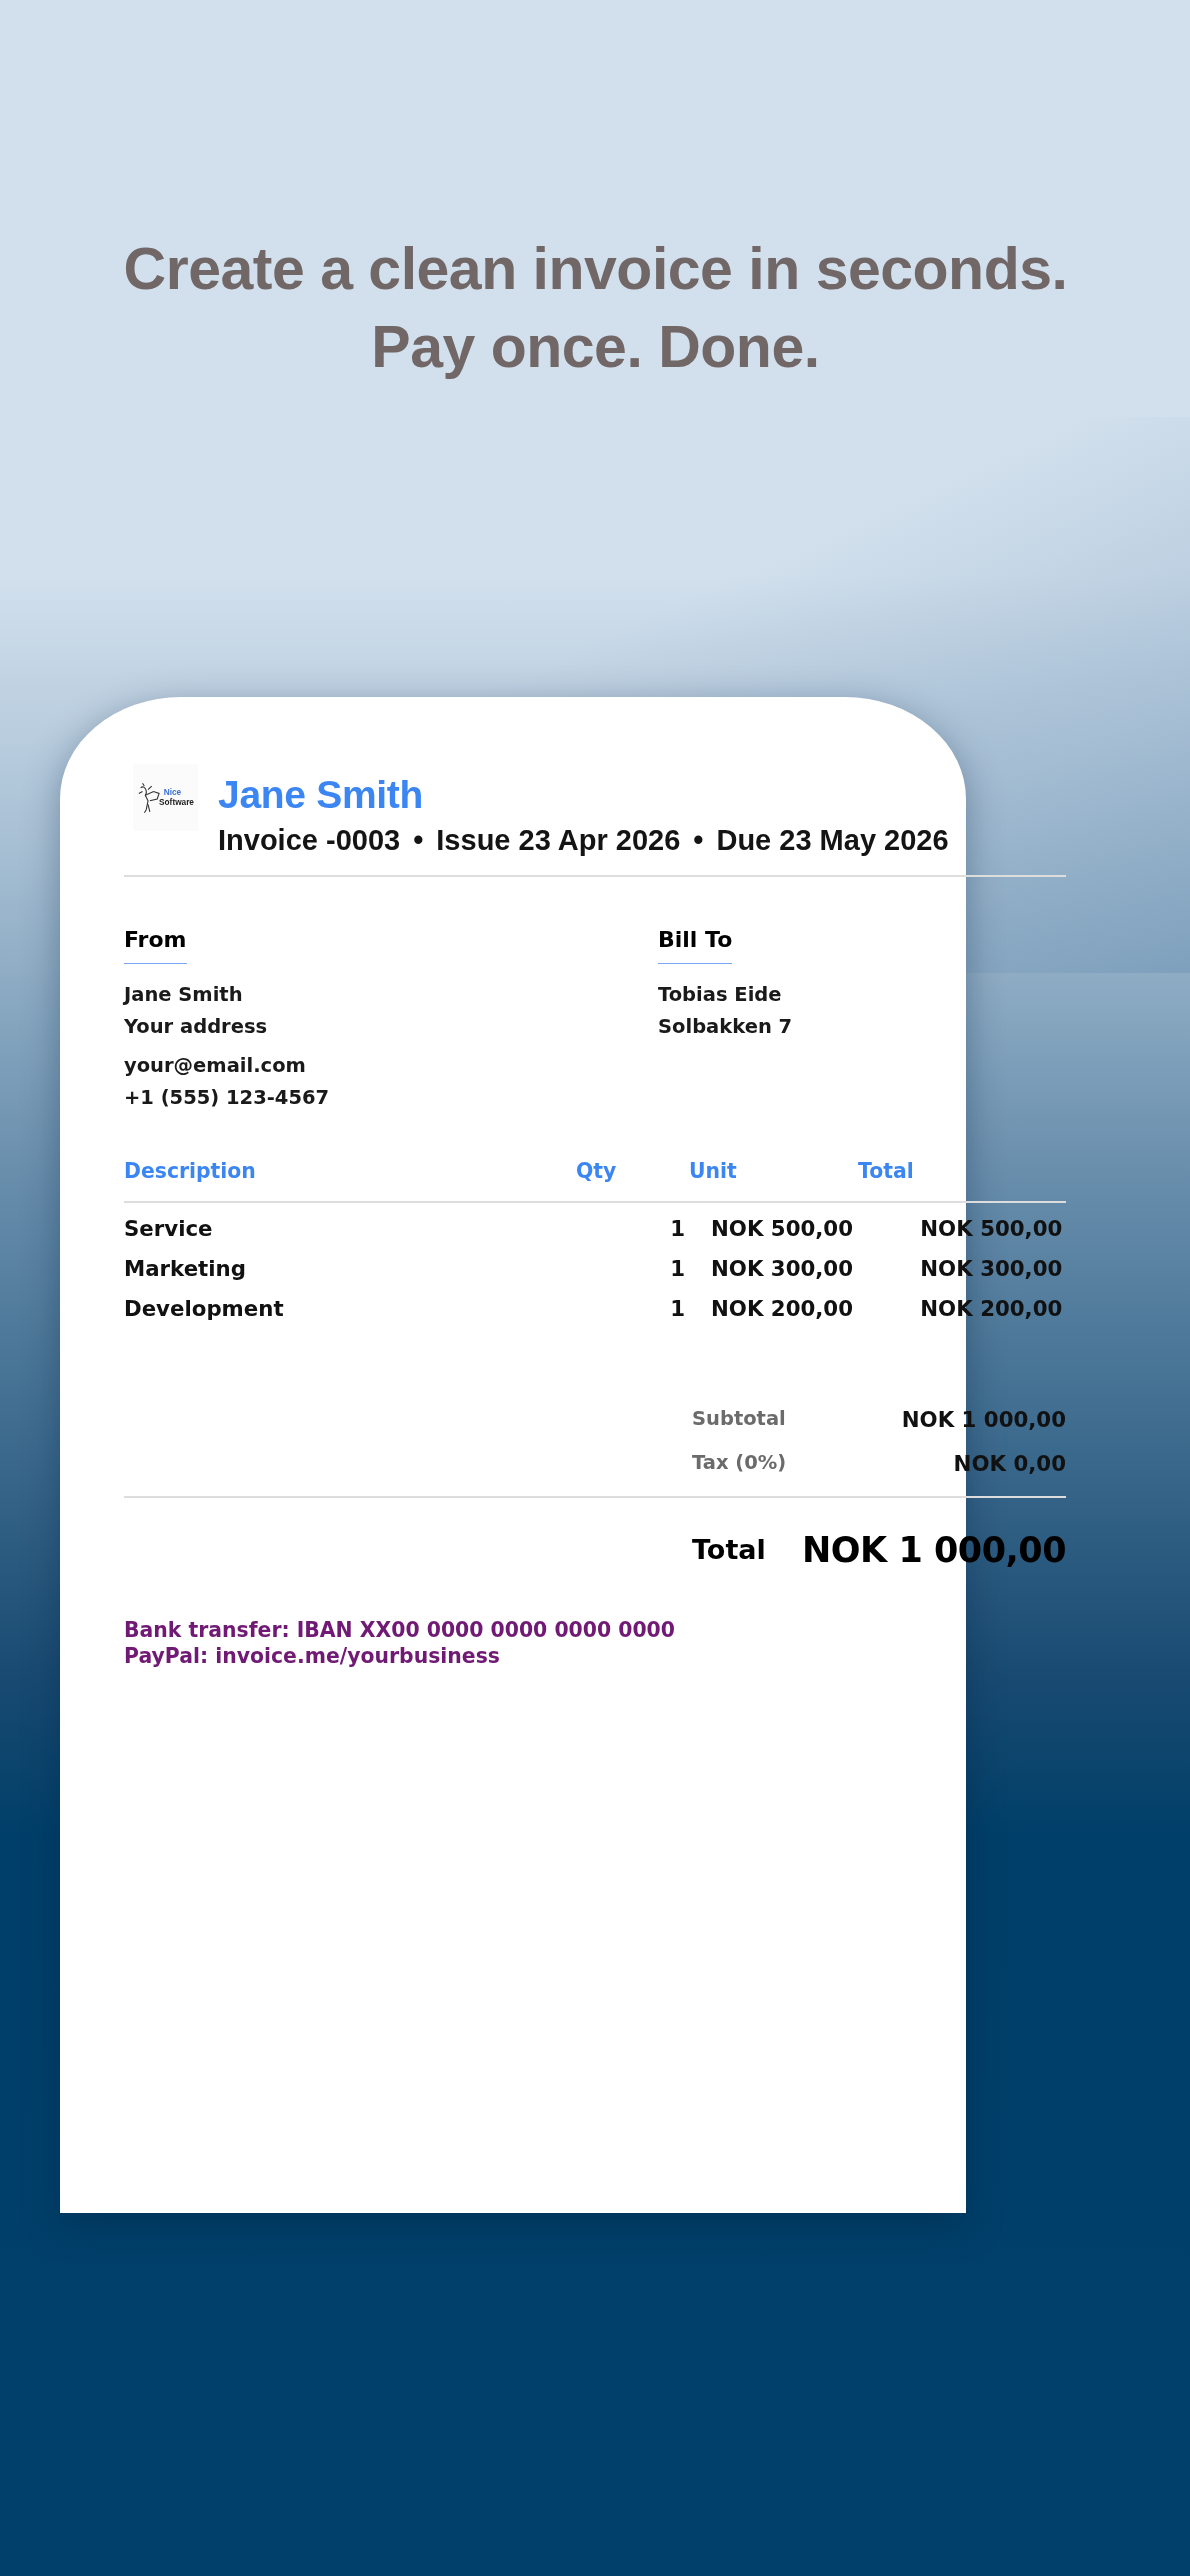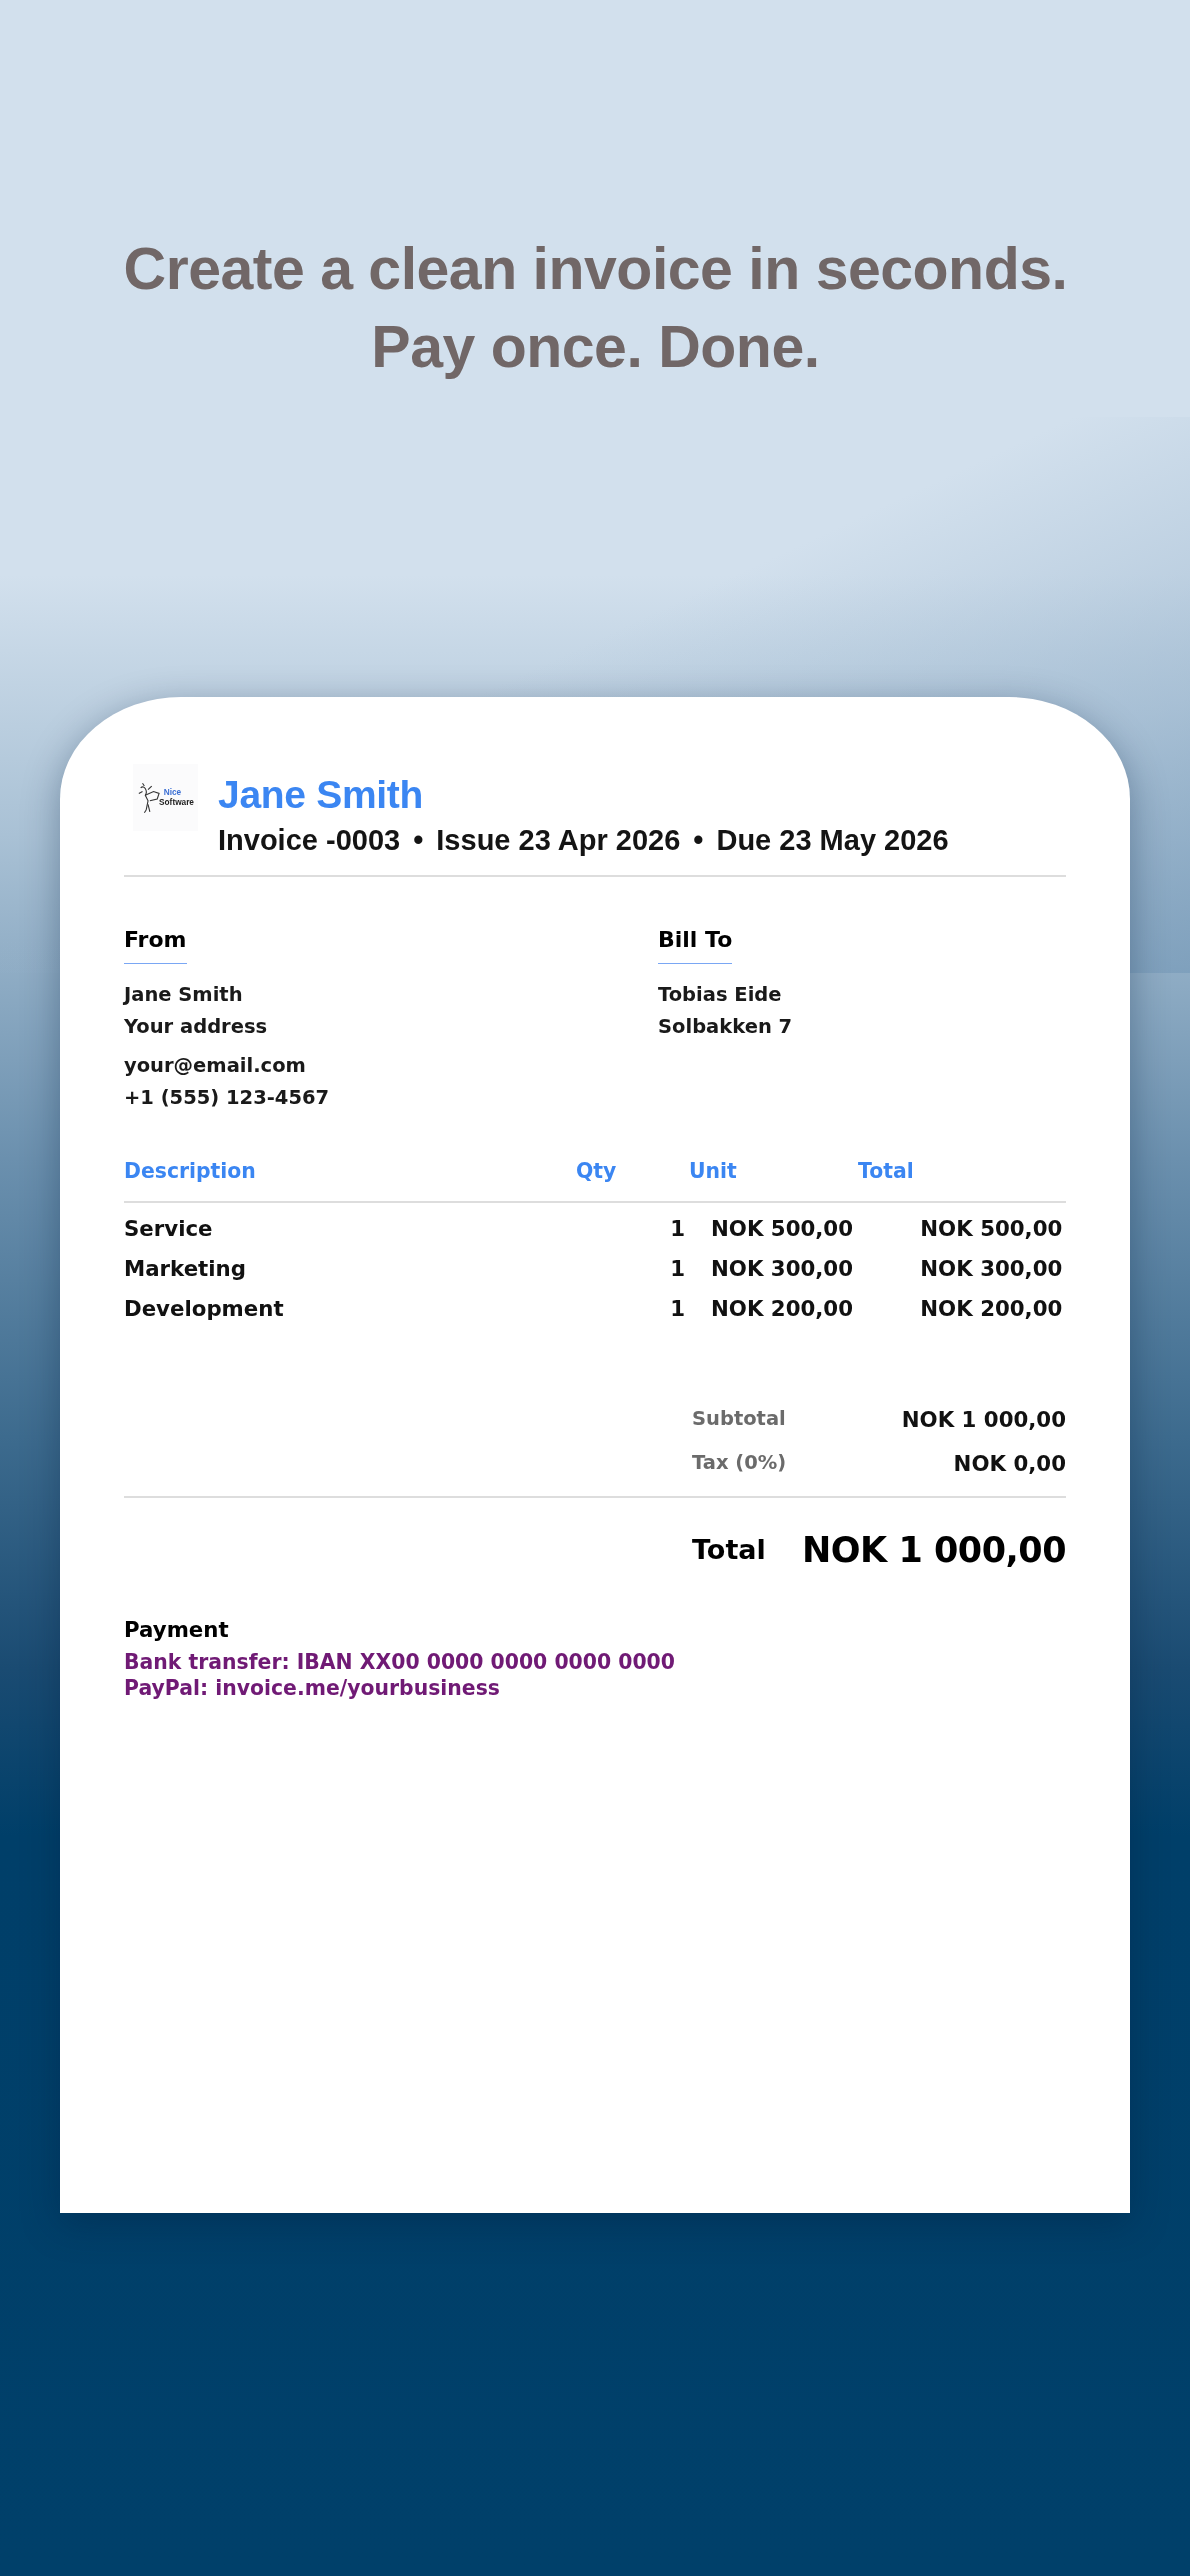--- a/index.html
+++ b/index.html
@@ -39,21 +39,21 @@
       font-weight: 700;
       font-size: 59px;
       line-height: 78px;
       letter-spacing: -0.5px;
     }
     .headline span { display: block; }
 
     .card {
       position: absolute;
       left: 60px; top: 697px;
-      width: 1070px; height: 1516px;
+      width: 906px; height: 1516px;
       background: #ffffff;
       border-radius: 121px 121px 0 0 / 102px 102px 0 0;
       box-shadow: 0 9.3px 37px rgba(0, 30, 60, 0.35);
     }
 
     .inv {
       position: absolute;
       left: 64px; top: 0;
       width: 942px;
       color: #111;
@@ -273,20 +273,19 @@
     </div>
 
     <div class="divider" style="top: 799px;"></div>
 
     <div class="sum grand" style="top: 833px;">
       <span class="lbl" style="top: 3.7px;">Total</span>
       <span class="val">NOK 1 000,00</span>
     </div>
 
     <div class="payment">
-      <h4>Payment</h4>
       <div class="pl">Bank transfer: IBAN XX00 0000 0000 0000 0000</div>
       <div class="pl">PayPal: invoice.me/yourbusiness</div>
     </div>
 
   </div>
 </div>
 
 
 </body></html>

